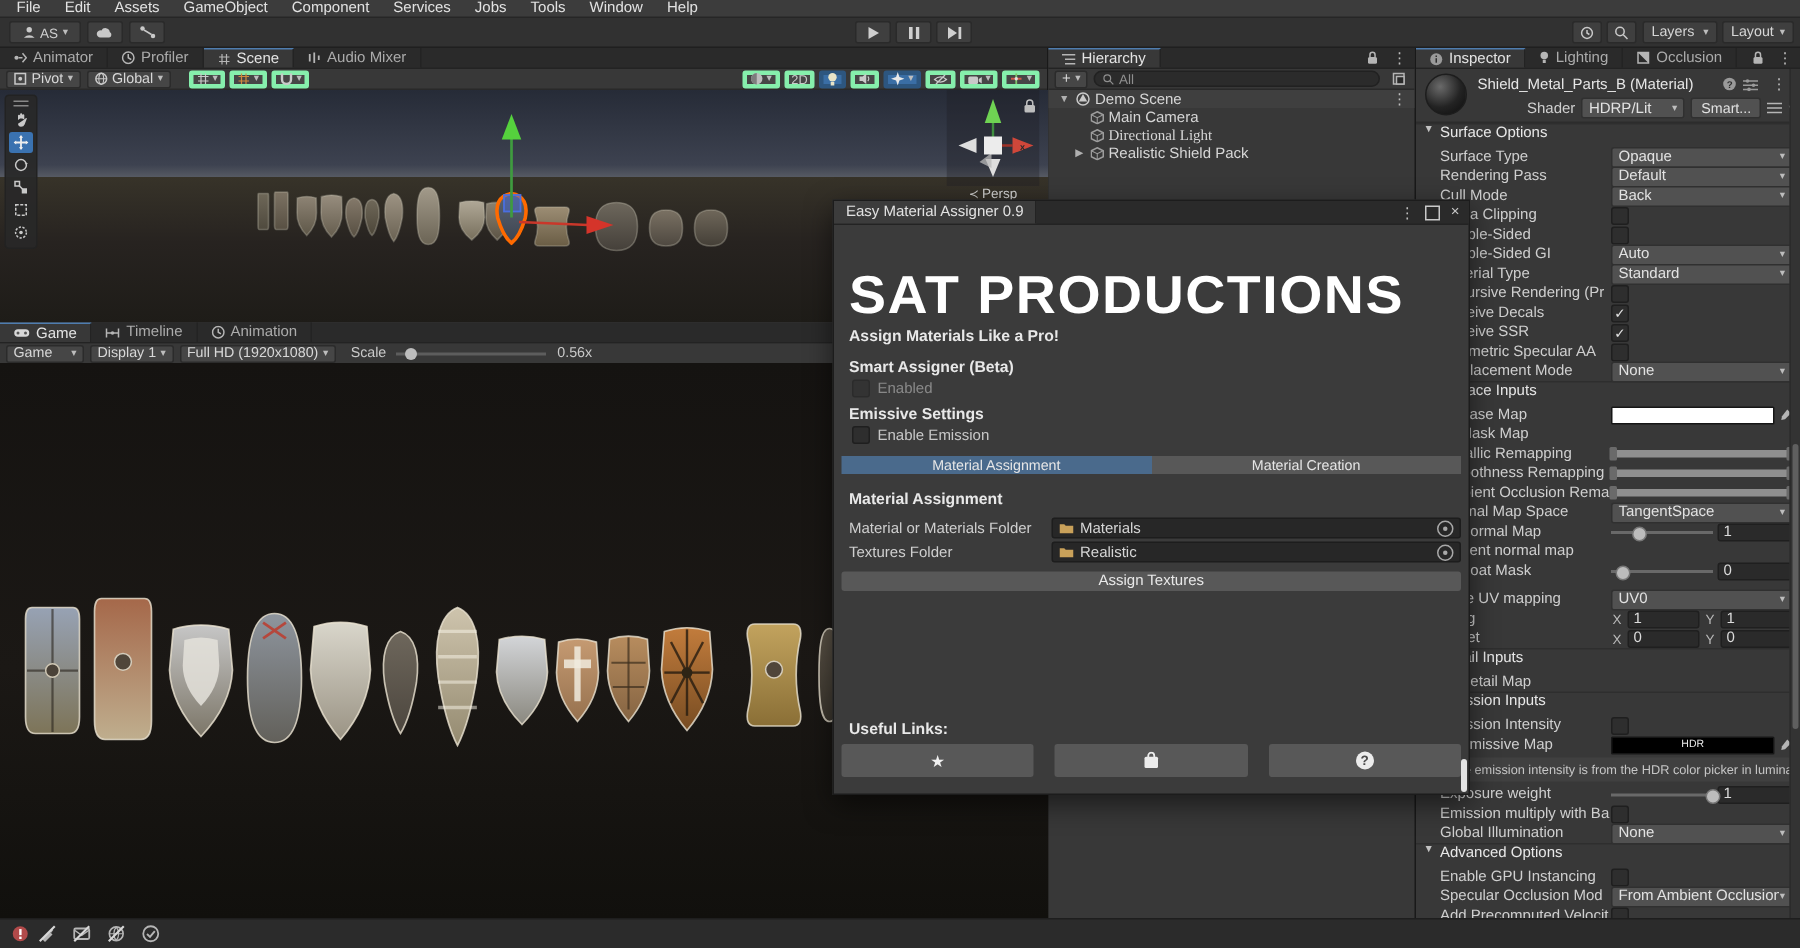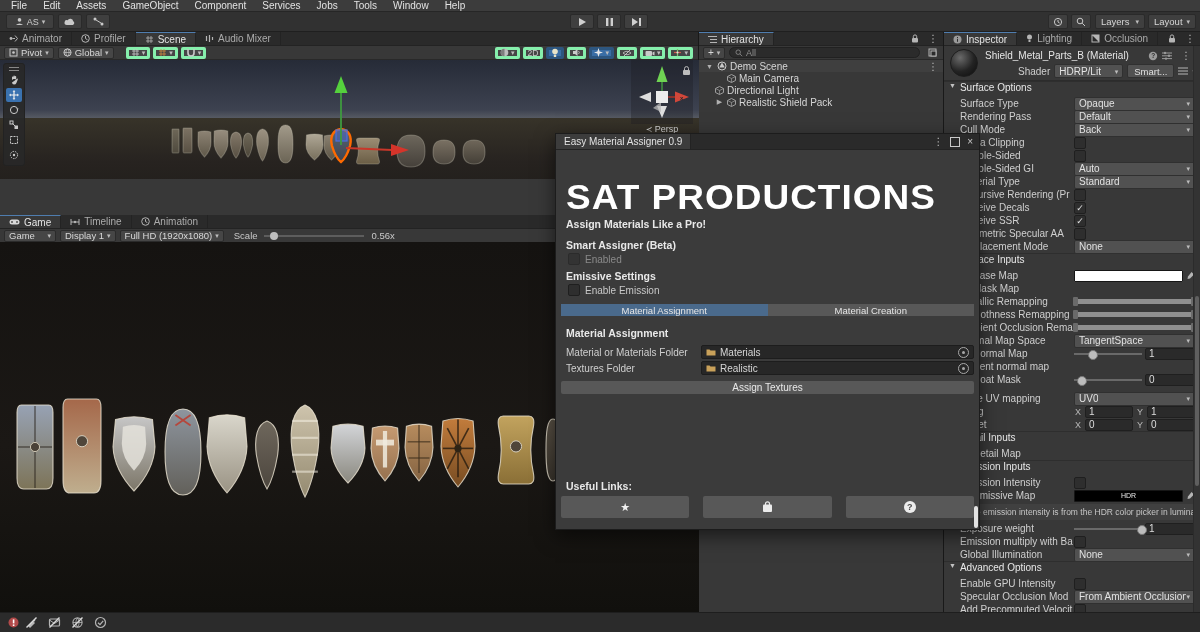--- a/index.html
+++ b/index.html
@@ -26,21 +26,21 @@
   .kebab{color:#bdbdbd;font-size:10px;padding:0 5px;display:flex;align-items:center}
   
   .subtoolbar{background:#383838;height:14px;border-bottom:1px solid #292929;display:flex;align-items:center;box-sizing:border-box}
   .st-dd{height:12px;background:#464646;border:1px solid #2b2b2b;border-radius:2px;display:flex;align-items:center;
          gap:3px;font-size:9.5px;color:#d8d8d8;padding:0 4px;margin-left:4px;box-sizing:border-box}
   .st-icon{height:12px;min-width:16px;background:#464646;border:3px solid #86efac;border-radius:2px;display:flex;
            align-items:center;justify-content:center;gap:2px;margin-left:3px;padding:0 2px;box-sizing:border-box}
   .st-icon.on{background:#3a6ea5;border-color:#2d567f}
   
   #left-panel{left:0;top:32px;width:699px;height:580px;border-right:1px solid #191919;box-sizing:border-box}
-  #scene-viewport{left:0;top:28px;width:699px;height:119px;overflow:hidden}
+  #scene-viewport{left:0;top:28px;width:699px;height:155px;overflow:hidden}
   #scene-sky{left:0;top:0;width:699px;height:58px;background:linear-gradient(#262b37,#3d4250 86%,#565a63 100%)}
   #scene-ground{left:0;top:58px;width:699px;height:97px;background:linear-gradient(#373329 0%,#272320 45%,#1e1c18 100%)}
   #tool-overlay{left:3px;top:3px;width:20px;background:rgba(40,40,40,.92);border:1px solid #222;border-radius:3px;padding:2px 0}
   .tool-btn{width:16px;height:14px;margin:1px auto;border-radius:2px;display:flex;align-items:center;justify-content:center}
   .tool-btn.on{background:#3a72b0}
   #orient-gizmo{right:6px;top:0;width:62px;height:76px}
   #persp-label{width:62px;text-align:center;color:#cfcfcf;font-size:9px}
   #game-viewport{left:0;top:210px;width:699px;height:370px;overflow:hidden;
                  background:linear-gradient(#151311 0%,#1b1815 55%,#11100d 100%)}
   
@@ -748,21 +748,21 @@
       <div class="h-row" style="padding-left: 16px;">
         <span class="fold"></span>
         <span>
           <svg width="9" height="9" viewBox="0 0 9 9">
             <path d="M4.5,0.5 L8.5,2.5 V6.5 L4.5,8.5 L0.5,6.5 V2.5 Z" fill="none" stroke="#9d9d9d"></path>
             <path d="M0.5,2.5 L4.5,4.5 L8.5,2.5 M4.5,4.5 V8.5" fill="none" stroke="#9d9d9d" stroke-width=".7"></path>
           </svg>
         </span>
         <span>Main Camera</span>
       </div>
-      <div class="h-row" style="padding-left: 4px;">
+      <div class="h-row" style="padding-left: 16px; font-family: Liberation Serif, serif;">
         <span class="fold"></span>
         <span>
           <svg width="9" height="9" viewBox="0 0 9 9">
             <path d="M4.5,0.5 L8.5,2.5 V6.5 L4.5,8.5 L0.5,6.5 V2.5 Z" fill="none" stroke="#9d9d9d"></path>
             <path d="M0.5,2.5 L4.5,4.5 L8.5,2.5 M4.5,4.5 V8.5" fill="none" stroke="#9d9d9d" stroke-width=".7"></path>
           </svg>
         </span>
         <span>Directional Light</span>
       </div>
       <div class="h-row" style="padding-left: 16px;">
@@ -1164,21 +1164,21 @@
             <span class="cv">None</span>
             <span class="caret">▾</span>
           </div>
         </div>
       </div>
       <div class="sec">
         <span>Advanced Options</span>
       </div>
       <div class="irow">
         <div class="ilbl">
-          <span>Enable GPU Intensity</span>
+          <span>Enable GPU Instancing</span>
         </div>
         <div class="ictl">
           <span class="cb"></span>
         </div>
       </div>
       <div class="irow">
         <div class="ilbl">
           <span>Specular Occlusion Mod</span>
         </div>
         <div class="ictl">

